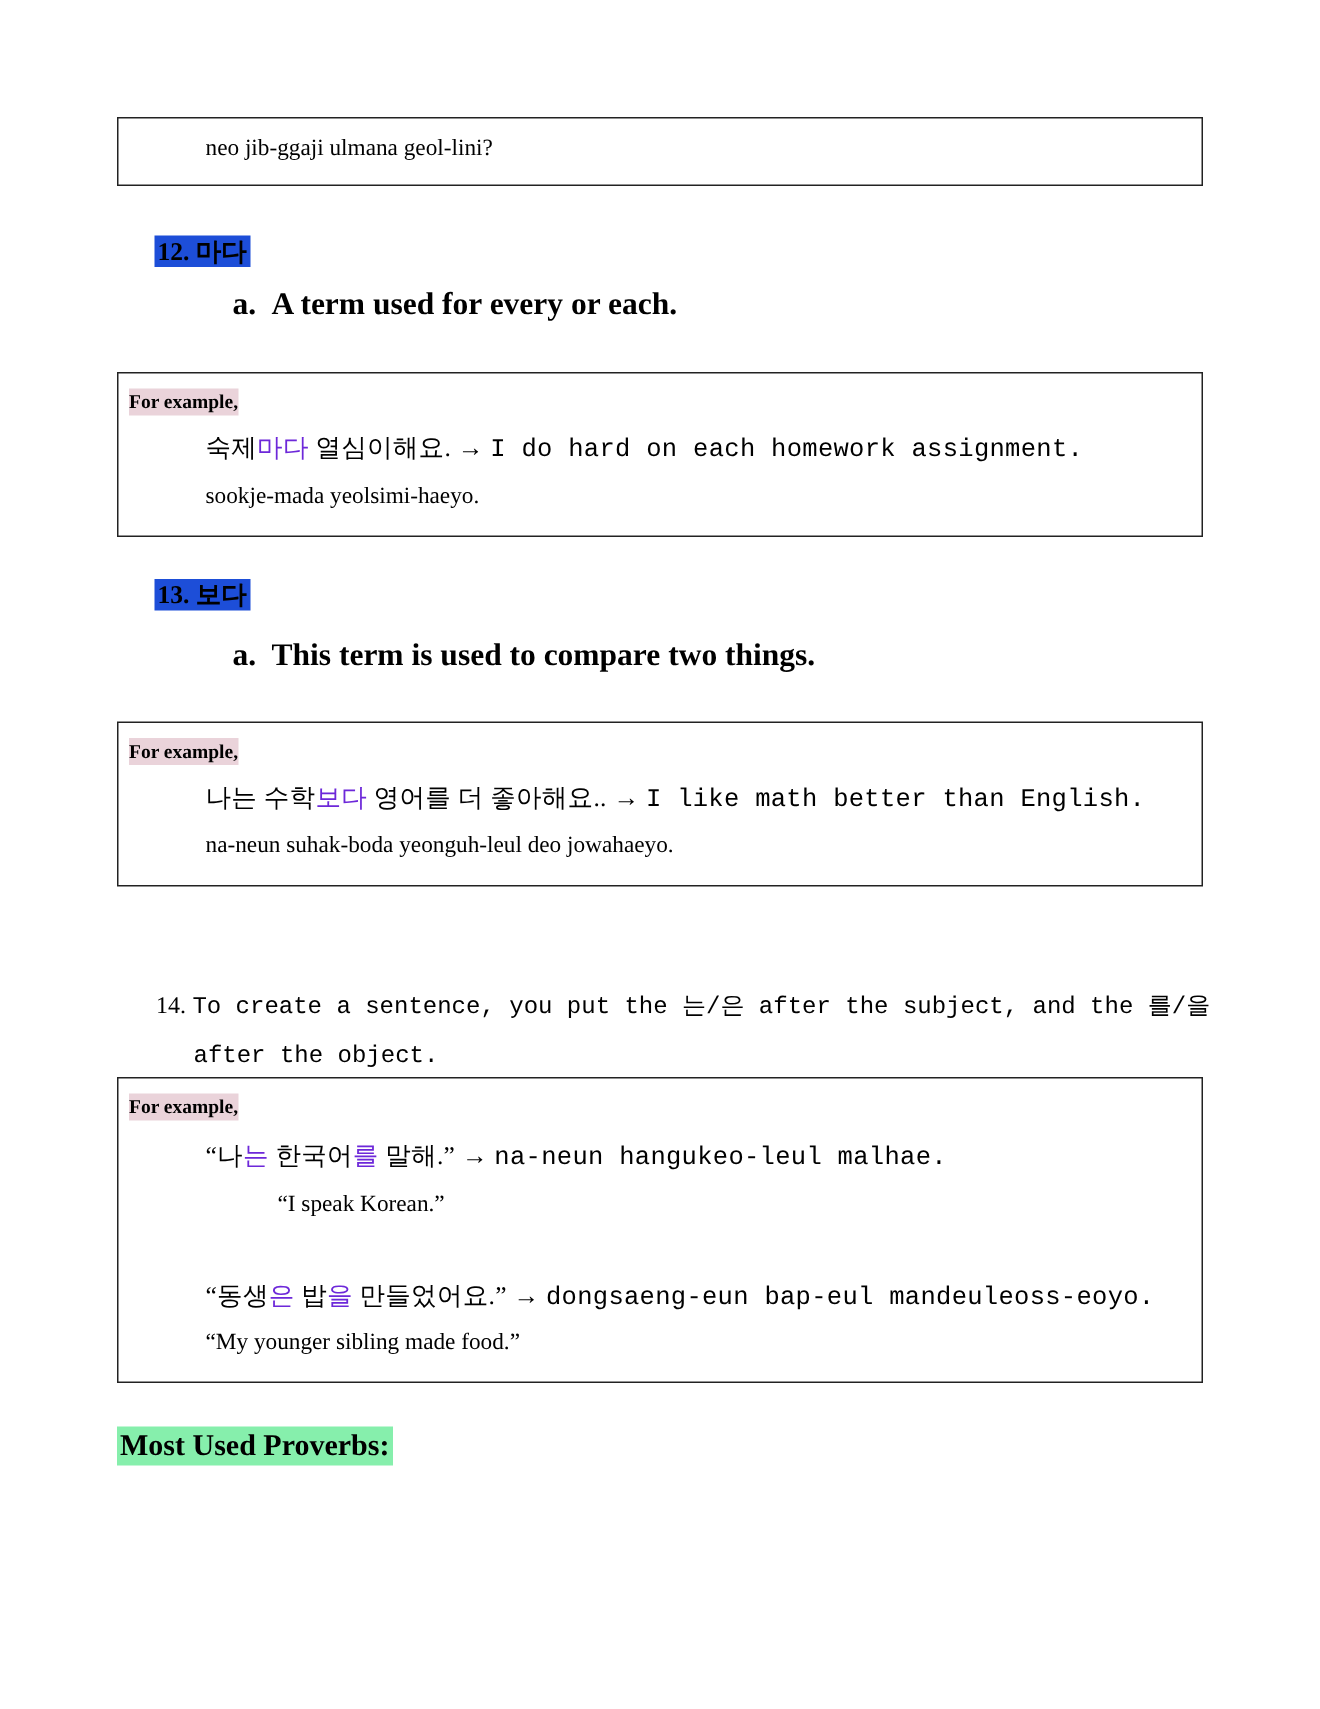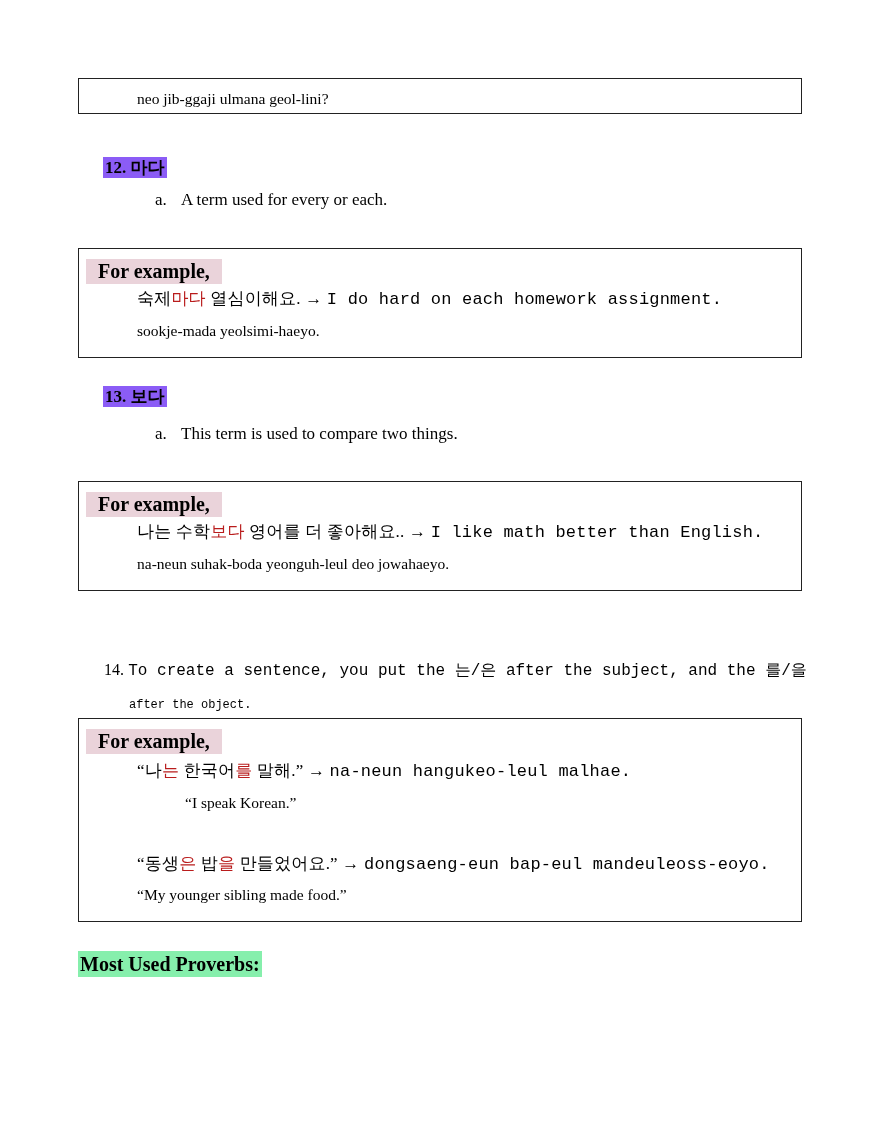--- a/index.html
+++ b/index.html
@@ -6,35 +6,35 @@
   body {
     width: 880px; height: 1139px; position: relative; overflow: hidden;
     font-family: "Liberation Serif", "DejaVu Serif", serif; color: #000;
   }
   .box {
     position: absolute; left: 78px; width: 724px;
     border: 1.5px solid #222; box-sizing: border-box; background: #fff;
   }
   .serif { font-family: "Liberation Serif", "DejaVu Serif", serif; }
   .mono { font-family: "Liberation Mono", "DejaVu Sans Mono", monospace; }
-  .hl-yellow { background: #8b5cf6; font-weight: bold; font-size: 17px; padding: 1px 2px; }
-  .hl-pink { background: #ead3da; font-weight: bold; font-size: 20px; padding: 1px 12px; }
+  .hl-yellow { background: #1d4ed8; font-weight: bold; font-size: 17px; padding: 1px 2px; }
+  .hl-pink { background: #ead3da; font-weight: bold; font-size: 13px; padding: 1px 0; }
   .hl-pink-big { background: #86efac; font-weight: bold; font-size: 20px; padding: 2px 2px; }
-  .red { color: #b91c1c; }
+  .red { color: #6d28d9; }
   .abs { position: absolute; }
   .ex-label { position: absolute; left: 7px; }
   .kr-line { position: absolute; left: 58px; font-size: 17px; white-space: nowrap; letter-spacing: 0.2px; }
   .rom-line { position: absolute; left: 58px; font-size: 15.5px; white-space: nowrap; }
-  .sub { position: absolute; left: 155px; font-size: 17px; white-space: nowrap; }
+  .sub { position: absolute; left: 155px; font-size: 21px; white-space: nowrap; font-weight: bold; }
   .sub .marker { display: inline-block; width: 26px; }
 </style>
 </head>
 <body>
 
-<div class="box" style="top:78px; height:36px;">
+<div class="box" style="top:78px; height:46px;">
   <span class="abs serif" style="left:58px; top:11px; font-size:15.5px;">neo jib-ggaji ulmana geol-lini?</span>
 </div>
 
 <div class="abs" style="left:103px; top:156px;">
   <span class="hl-yellow">12. 마다</span>
 </div>
 <div class="sub" style="top:190px;">
   <span class="marker">a.</span><span>A term used for every or each.</span>
 </div>
 
@@ -64,21 +64,21 @@
   </div>
   <span class="rom-line" style="top:73px;">na-neun suhak-boda yeonguh-leul deo jowahaeyo.</span>
 </div>
 
 <div class="abs" style="left:104px; top:660px; width:700px; font-size:17px;">
   <div style="white-space:nowrap;">
     <span class="serif" style="font-size:16px;">14.</span>
     <span class="mono" style="font-size:16px;">To create a sentence, you put the 는/은 after the subject, and the 를/을</span>
   </div>
   <div style="margin-top:12px; padding-left:25px;">
-    <span class="mono" style="font-size:12px;">after the object.</span>
+    <span class="mono" style="font-size:16px;">after the object.</span>
   </div>
 </div>
 
 <div class="box" style="top:718px; height:204px;">
   <span class="ex-label hl-pink" style="top:10px;">For example,</span>
 
   <div class="kr-line" style="top:40px;">
     <span class="serif">“나</span><span class="serif red">는</span><span class="serif"> 한국어</span><span class="serif red">를</span><span class="serif"> 말해.”</span>
     <span class="serif">→</span>
     <span class="mono">na-neun hangukeo-leul malhae.</span>

